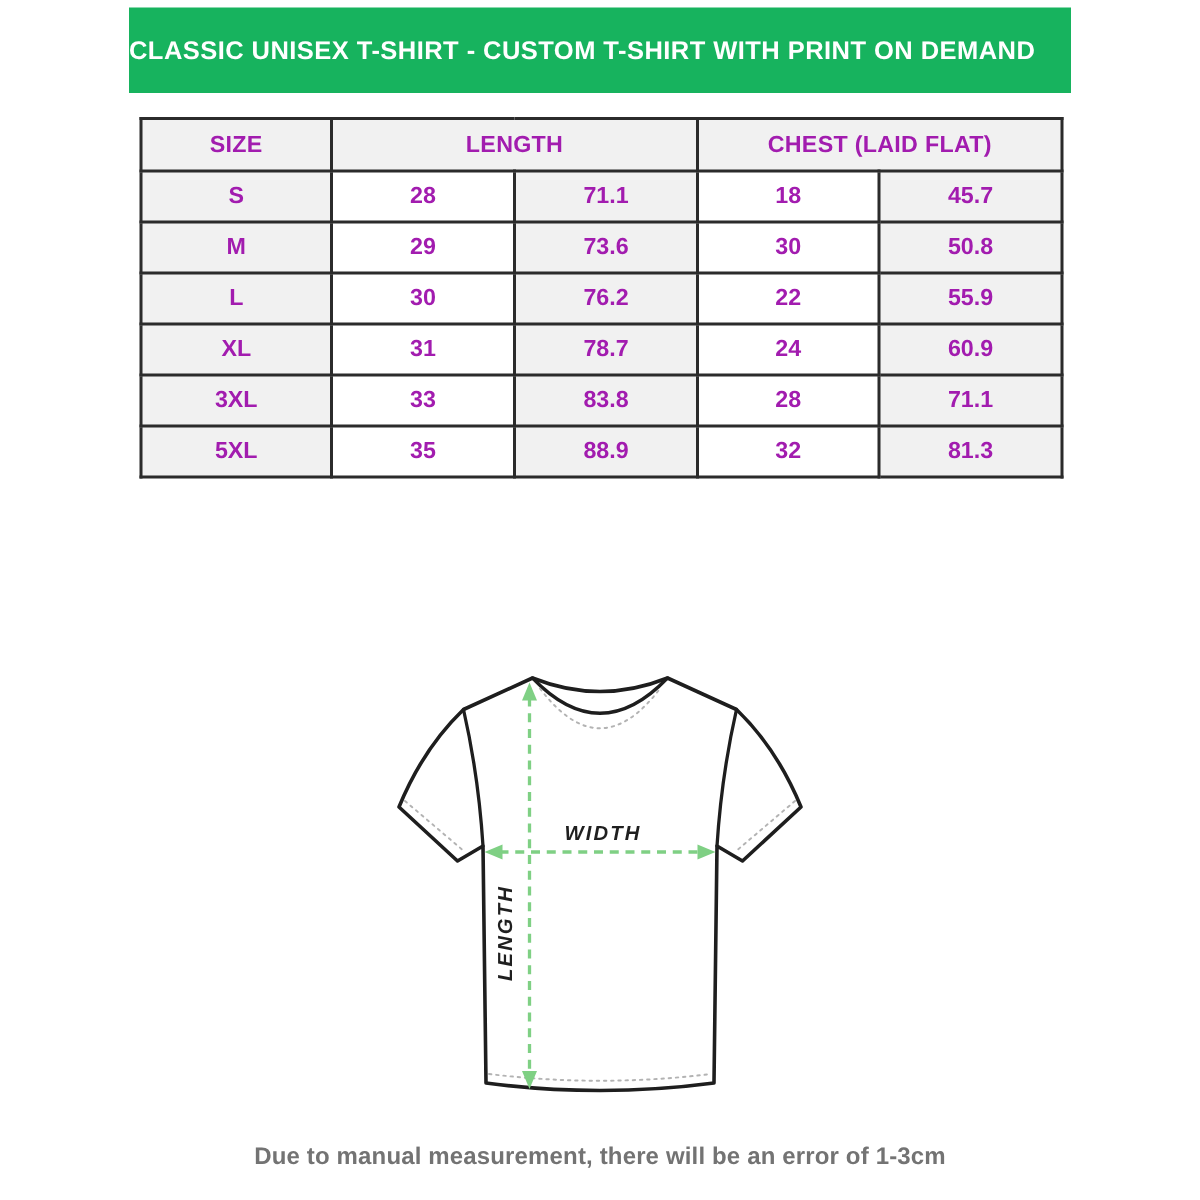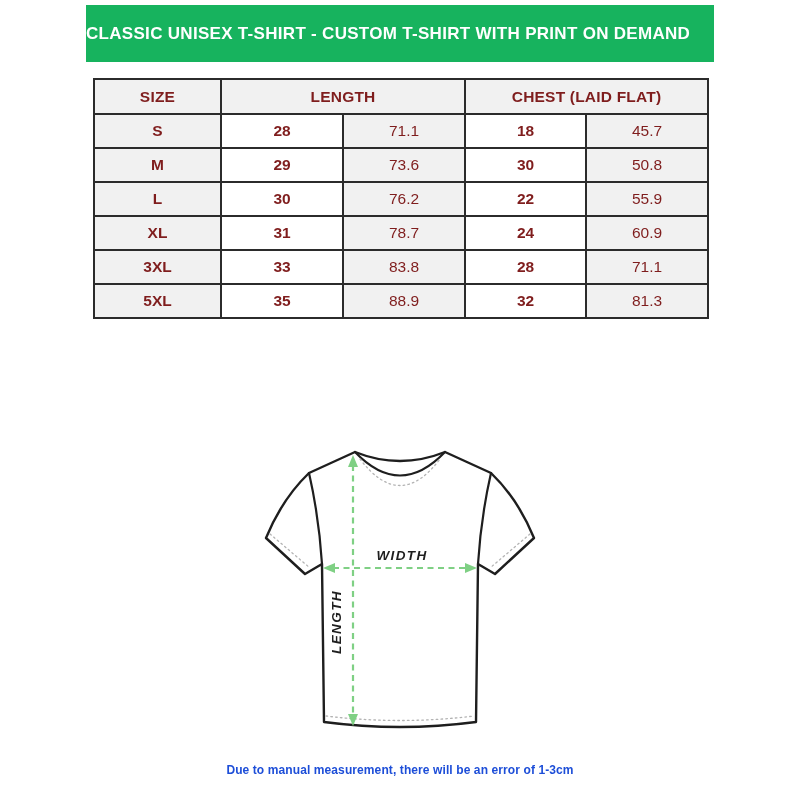--- a/index.html
+++ b/index.html
@@ -16,39 +16,39 @@
     margin:0;color:#ffffff;font-size:17px;font-weight:bold;letter-spacing:.3px;
     white-space:nowrap;
   }
   
   table.size-table{
     position:absolute;left:93px;top:78px;width:614px;
     border-collapse:collapse;table-layout:fixed;
   }
   .size-table th,.size-table td{
     border:2px solid #2b2b2b;text-align:center;vertical-align:middle;
-    padding:0;color:#7f1d1d;
+    padding:0;color:#a21caf;
   }
   .size-table th{
     height:33px;background:#f1f1f1;font-size:15.5px;font-weight:bold;letter-spacing:.2px;
   }
   .size-table td{height:32px;font-size:15.5px;}
   .size-table td.c-size{background:#f1f1f1;font-weight:bold;}
-  .size-table td.c-cm{background:#f1f1f1;font-weight:400;}
+  .size-table td.c-cm{background:#f1f1f1;font-weight:700;}
   .size-table td.c-in{background:#ffffff;font-weight:600;}
   
   .diagram{position:absolute;left:250px;top:437px;width:300px;height:310px;font-style:italic;}
   .dim-label{
     fill:#1f1f1f;font-family:"Liberation Sans","DejaVu Sans",sans-serif;
     font-size:13.5px;font-weight:bold;letter-spacing:1.4px;
   }
   
   .note{
     position:absolute;left:0;top:763px;width:800px;text-align:center;
-    color:#1d4ed8;font-size:12px;font-weight:bold;letter-spacing:.1px;
+    color:#737373;font-size:16px;font-weight:bold;letter-spacing:.1px;
   }
 </style>
 </head>
 <body>
 
 <div class="canvas">
 
   <header class="banner">
     <h1>CLASSIC UNISEX T-SHIRT - CUSTOM T-SHIRT WITH PRINT ON DEMAND</h1>
   </header>

